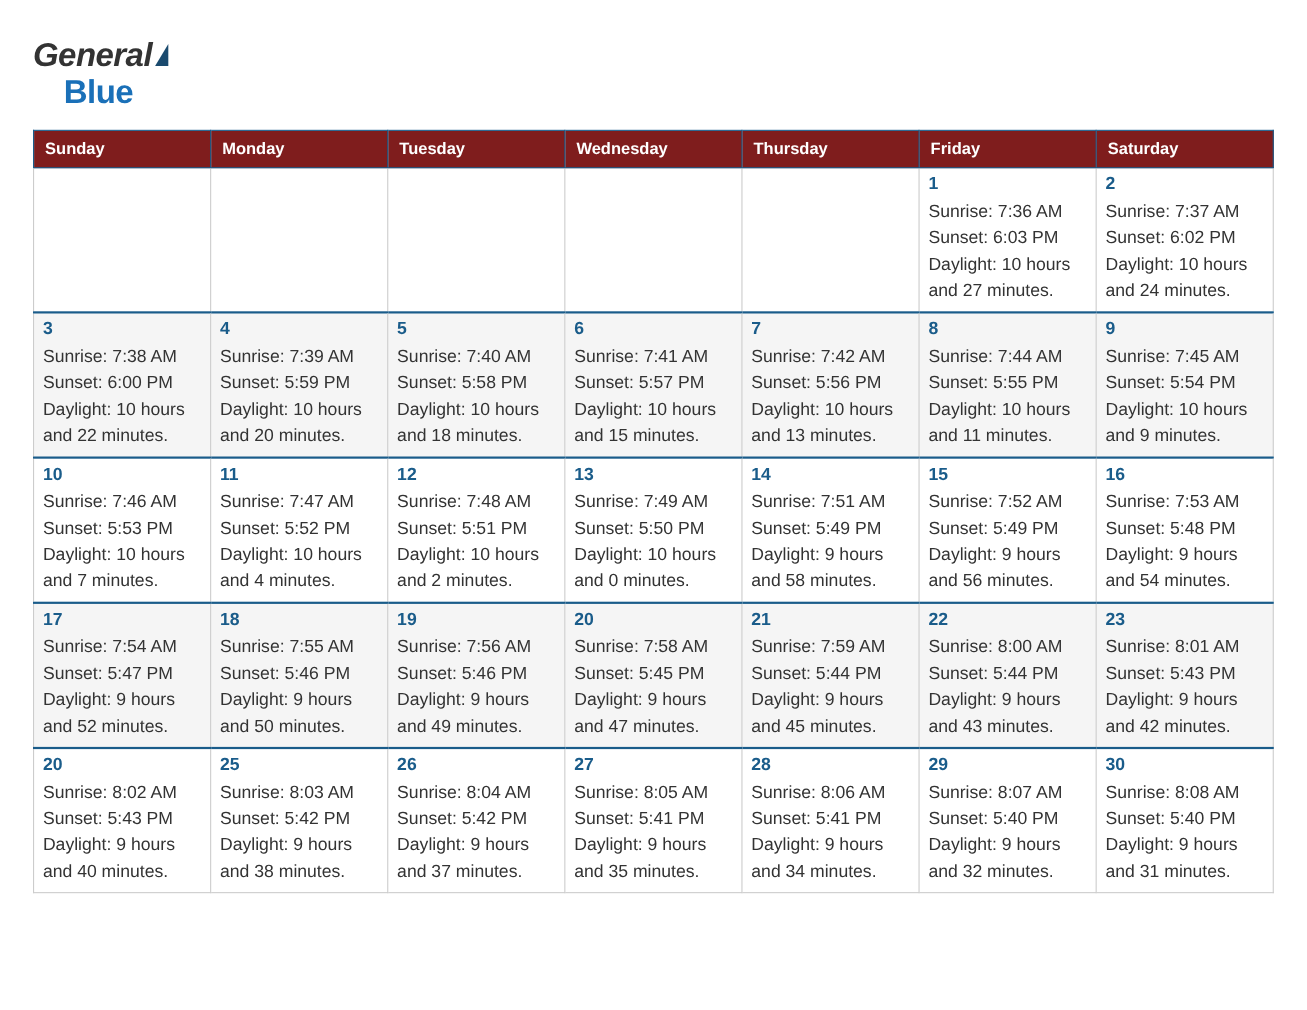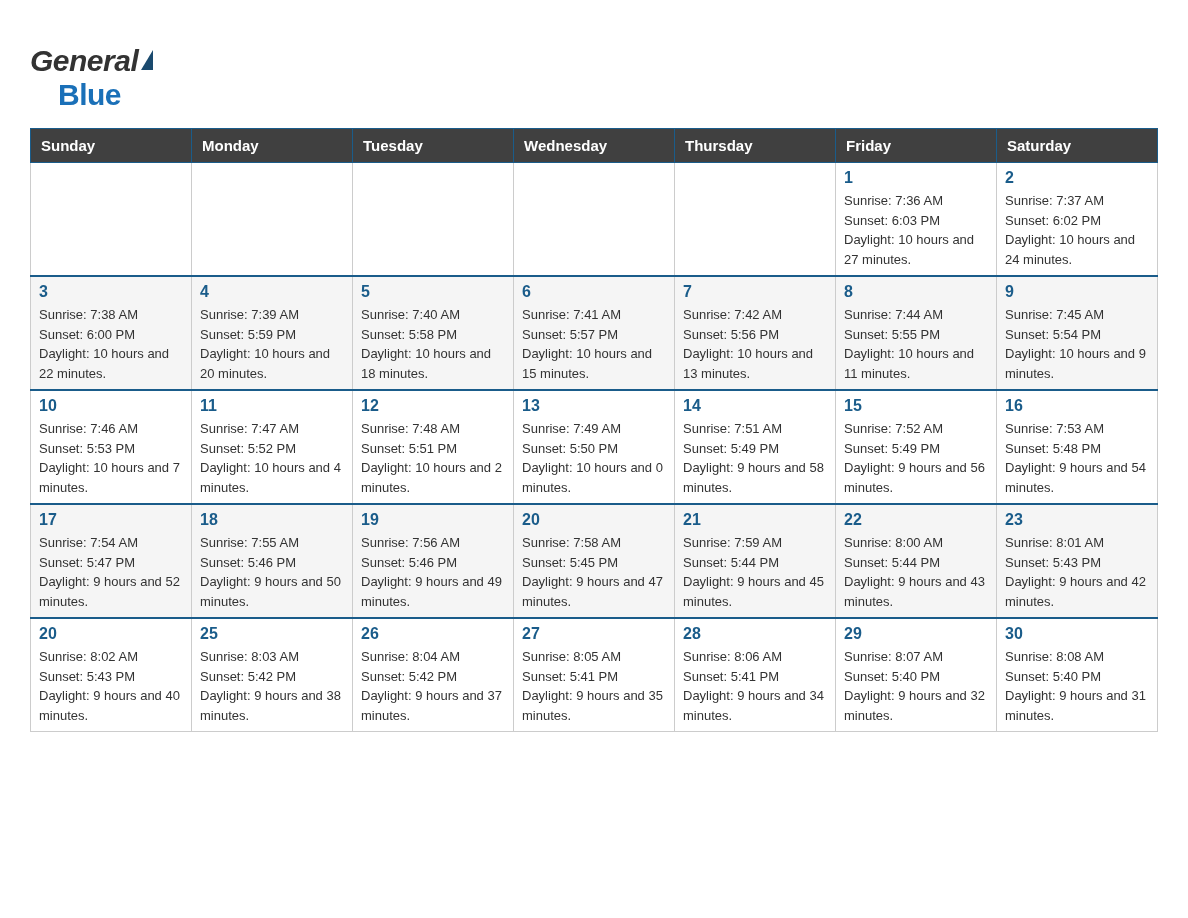--- a/index.html
+++ b/index.html
@@ -35,21 +35,21 @@
       margin-top: 4px;
     }
 
     .calendar-table {
       width: 100%;
       border-collapse: collapse;
       border: 1px solid #aaa;
     }
 
     .calendar-table th {
-      background-color: #404040;
+      background-color: #7f1d1d;
       color: #fff;
       font-size: 15px;
       font-weight: bold;
       padding: 8px 10px;
       text-align: left;
       border: 1px solid #1a5c8a;
     }
 
     .calendar-table td {
       width: 14.28%;
@@ -69,37 +69,37 @@
     .day-number {
       font-size: 16px;
       font-weight: bold;
       color: #1a5c8a;
       display: block;
       margin-bottom: 4px;
     }
 
     .day-info {
       color: #333;
-      font-size: 13px;
+      font-size: 16px;
       line-height: 1.5;
     }
 
     .empty-cell {
       background: #f9f9f9;
     }
 
     .row-separator td {
       border-top: 2px solid #1a5c8a;
     }
 
     
     .logo-wrapper {
       display: flex;
       flex-direction: column;
-      margin-top: 24px;
+      margin-top: 14px;
     }
 
     .logo-line1 {
       display: flex;
       align-items: center;
     }
 
     .logo-line2 {
       display: flex;
       align-items: center;

